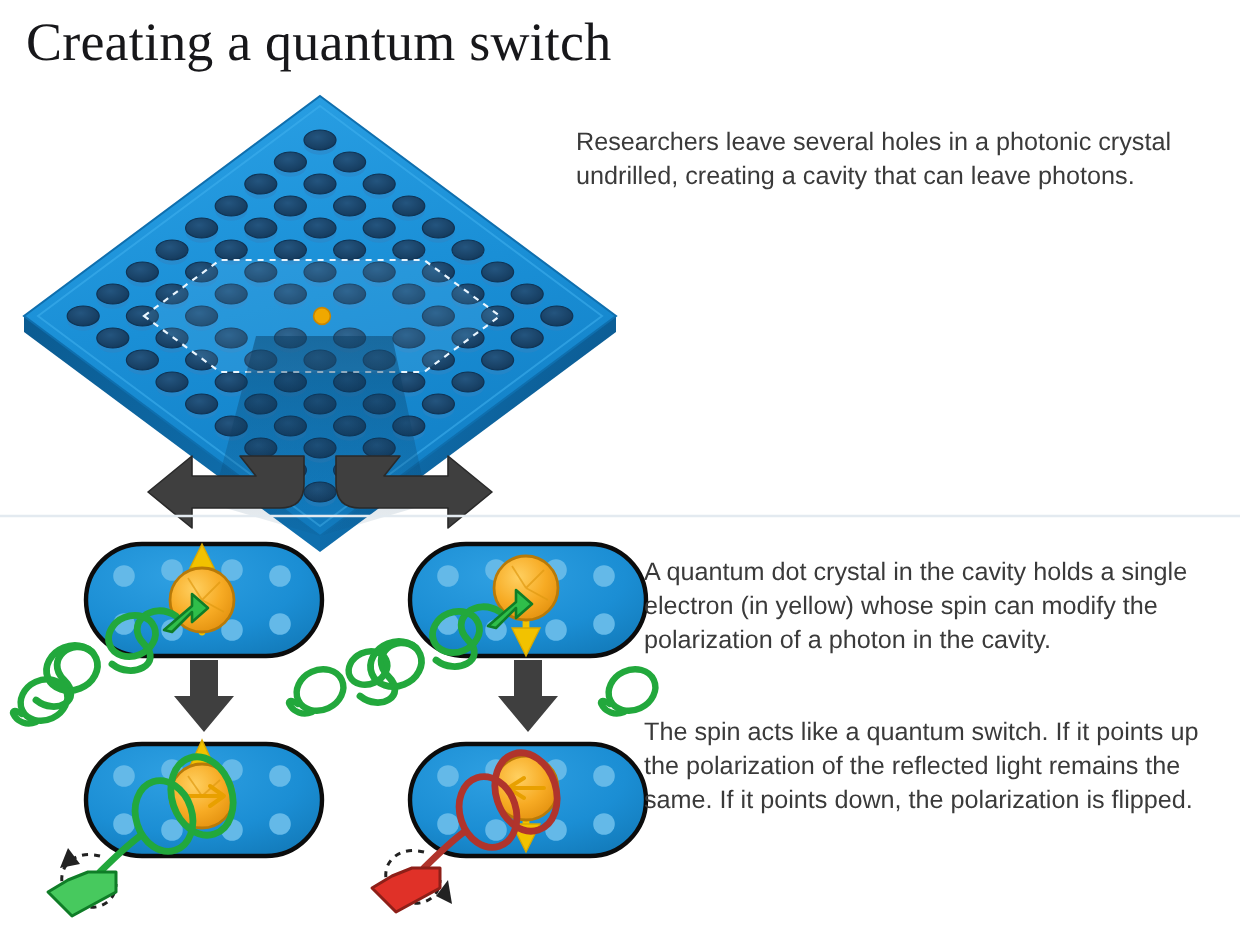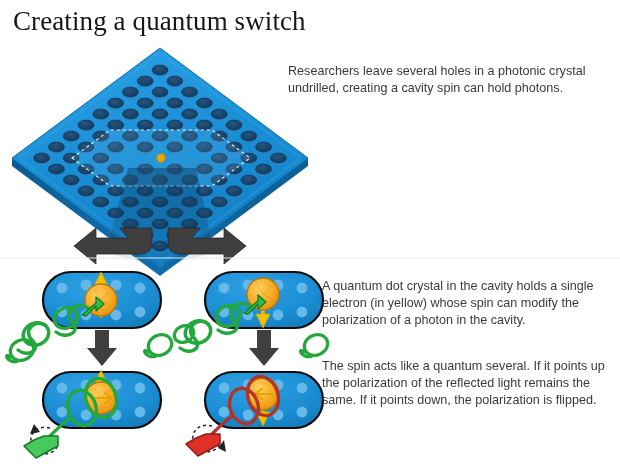--- a/index.html
+++ b/index.html
@@ -401,17 +401,17 @@
         <path d="M232,416 C224,422 218,428 212,434"></path>
       </g>
       <g fill="none" stroke="#222" stroke-width="1.5" stroke-dasharray="3 3">
         <path d="M212,426 C196,422 188,436 196,446 C204,456 220,452 220,440"></path>
       </g>
       <path d="M218,448 L224,440 L226,452 Z" fill="#222"></path>
       <path d="M206,434 L220,434 L220,444 L198,456 L186,444 L196,438 Z" fill="#e03128" stroke="#8e1f18" stroke-width="1.5" stroke-linejoin="round"></path>
     </g>
   </svg>
 
-  <div class="caption" id="cap1">Researchers leave several holes in a photonic crystal undrilled, creating a cavity spin can hold photons.</div>
+  <div class="caption" id="cap1">Researchers leave several holes in a photonic crystal undrilled, creating a cavity that can leave photons.</div>
   <div class="caption" id="cap2">A quantum dot crystal in the cavity holds a single electron (in yellow) whose spin can modify the polarization of a photon in the cavity.</div>
-  <div class="caption" id="cap3">The spin acts like a quantum several. If it points up the polarization of the reflected light remains the same.  If it points down, the polarization is flipped.</div>
+  <div class="caption" id="cap3">The spin acts like a quantum switch. If it points up the polarization of the reflected light remains the same.  If it points down, the polarization is flipped.</div>
 
 </div>
 
 </body></html>

